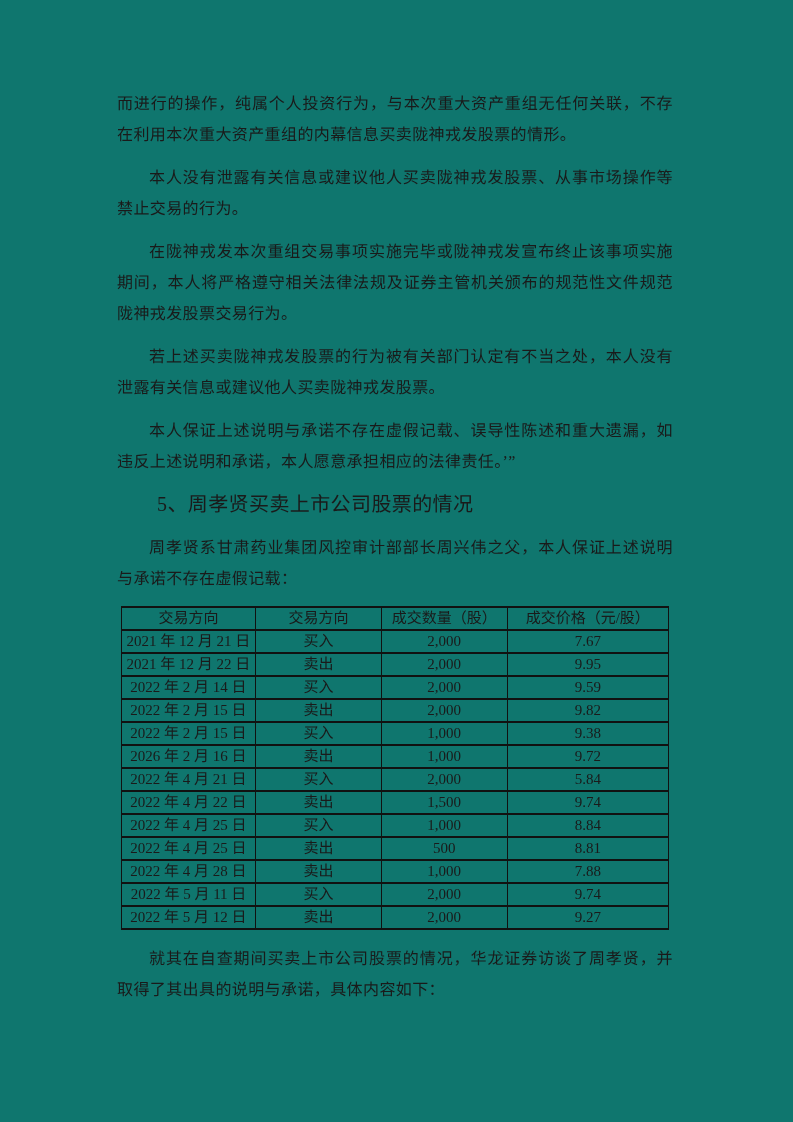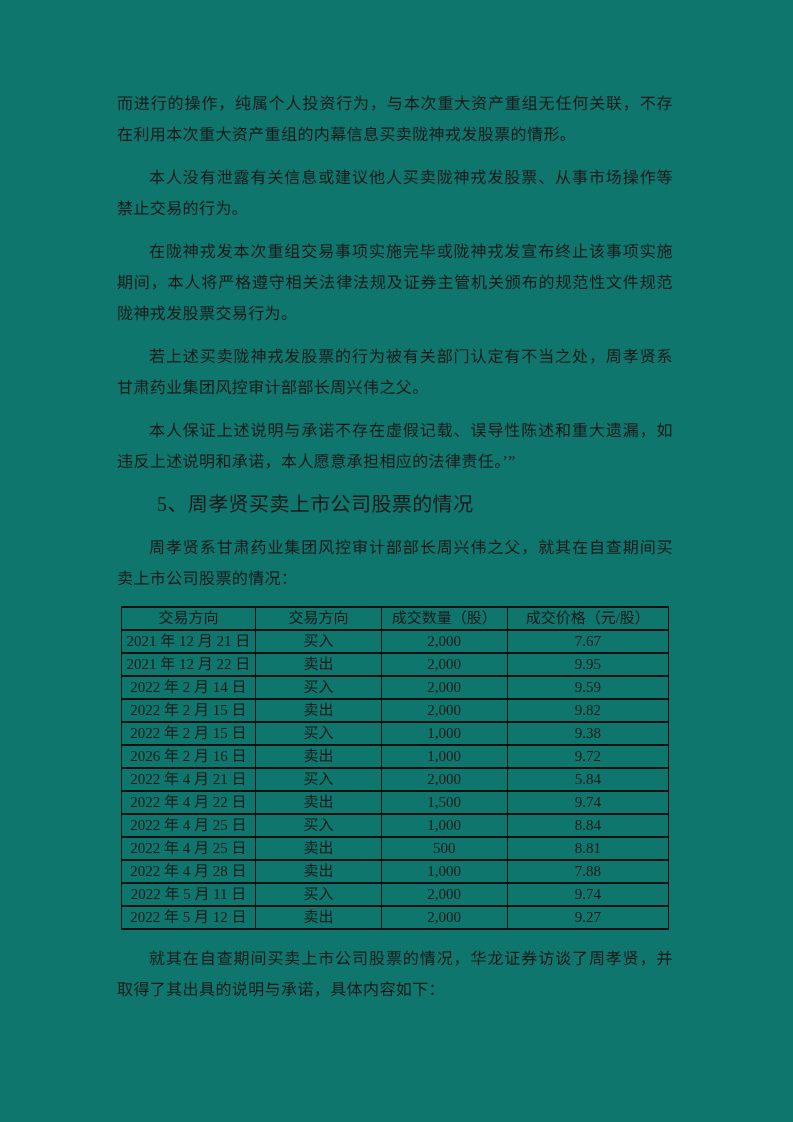--- a/index.html
+++ b/index.html
@@ -70,27 +70,27 @@
 
 <div class="page">
   <div class="content">
 
     <p class="para continuation">而进行的操作，纯属个人投资行为，与本次重大资产重组无任何关联，不存在利用本次重大资产重组的内幕信息买卖陇神戎发股票的情形。</p>
 
     <p class="para">本人没有泄露有关信息或建议他人买卖陇神戎发股票、从事市场操作等禁止交易的行为。</p>
 
     <p class="para">在陇神戎发本次重组交易事项实施完毕或陇神戎发宣布终止该事项实施期间，本人将严格遵守相关法律法规及证券主管机关颁布的规范性文件规范陇神戎发股票交易行为。</p>
 
-    <p class="para">若上述买卖陇神戎发股票的行为被有关部门认定有不当之处，周孝贤系甘肃药业集团风控审计部部长周兴伟之父。</p>
+    <p class="para">若上述买卖陇神戎发股票的行为被有关部门认定有不当之处，本人没有泄露有关信息或建议他人买卖陇神戎发股票。</p>
 
     <p class="para">本人保证上述说明与承诺不存在虚假记载、误导性陈述和重大遗漏，如违反上述说明和承诺，本人愿意承担相应的法律责任。’”</p>
 
     <p class="heading">5、周孝贤买卖上市公司股票的情况</p>
 
-    <p class="para">周孝贤系甘肃药业集团风控审计部部长周兴伟之父，就其在自查期间买卖上市公司股票的情况：</p>
+    <p class="para">周孝贤系甘肃药业集团风控审计部部长周兴伟之父，本人保证上述说明与承诺不存在虚假记载：</p>
 
     <table class="tx">
       <colgroup>
         <col class="c-date">
           <col class="c-dir">
           <col class="c-vol">
           <col class="c-price">
       </colgroup>
       <thead>
         <tr>

